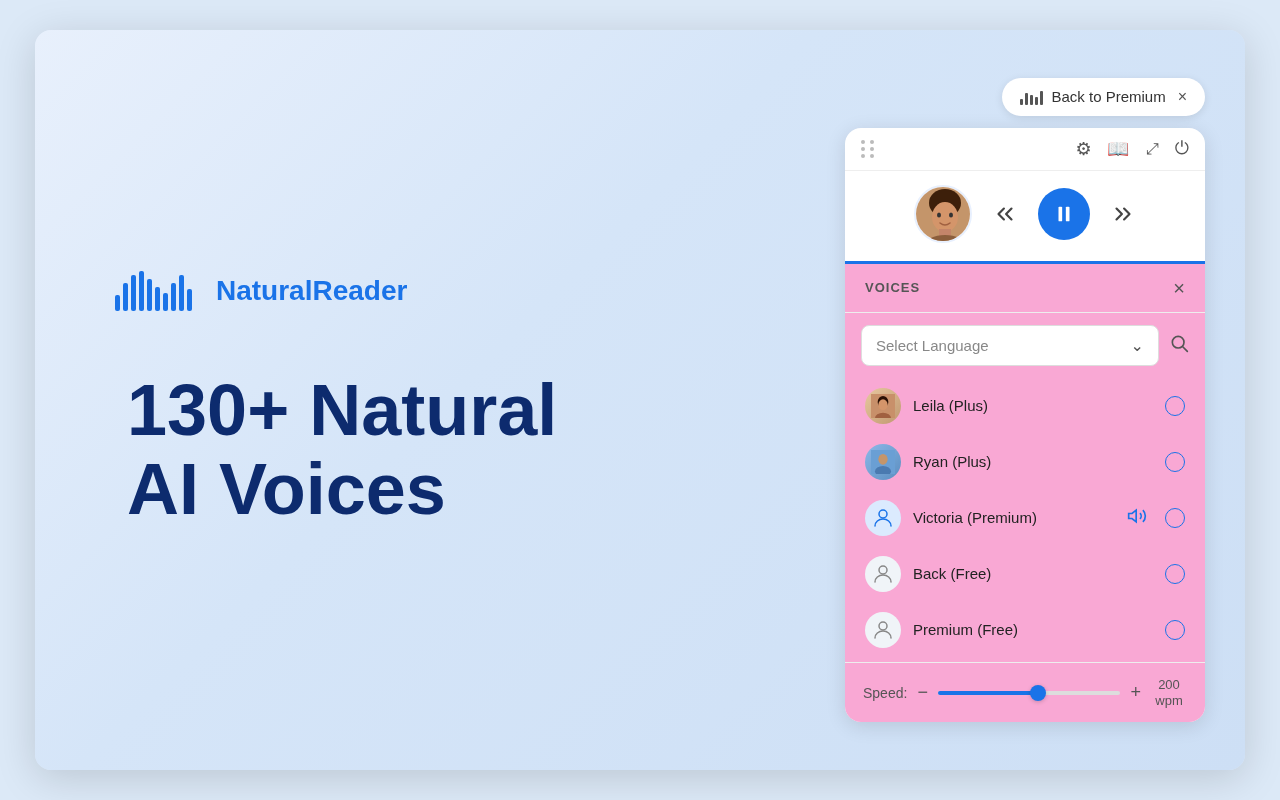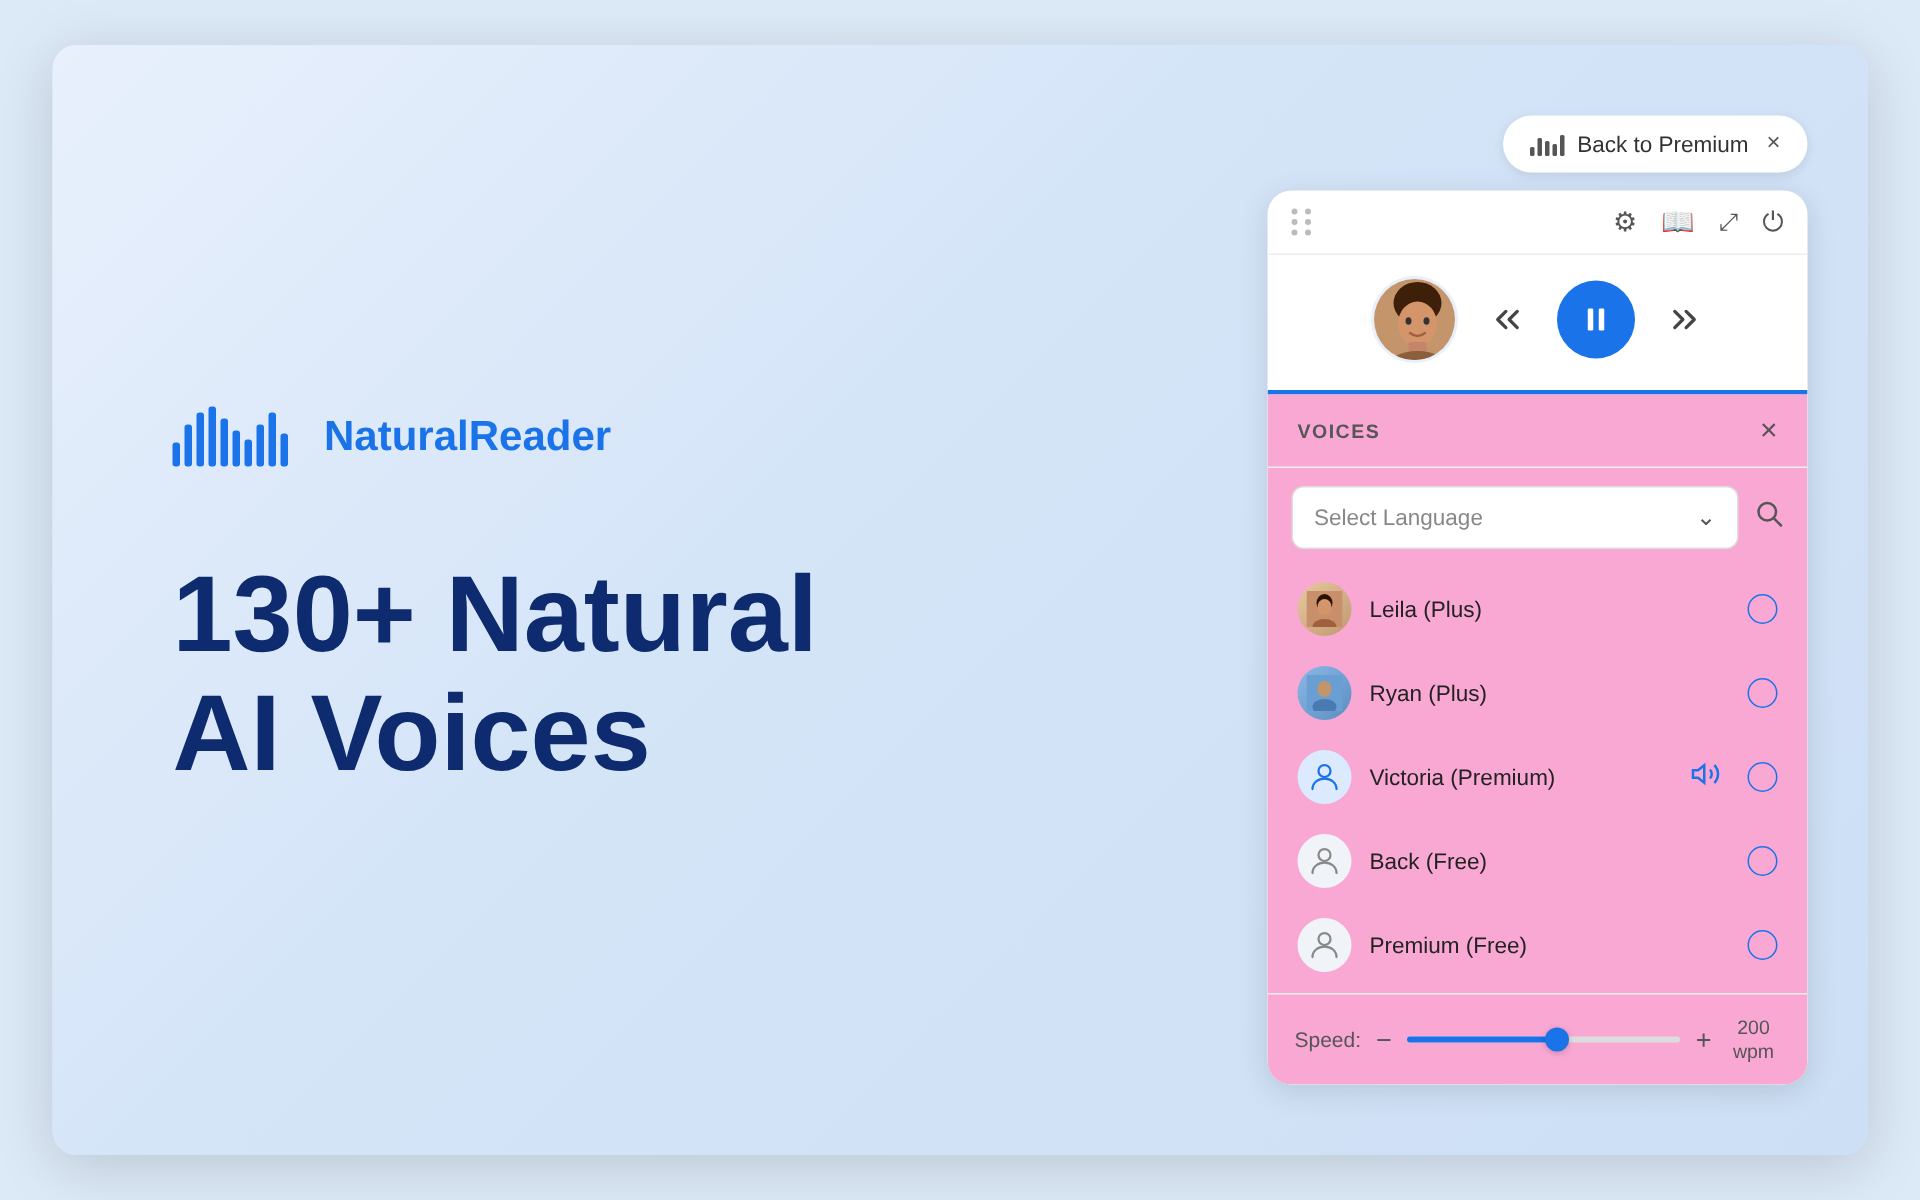--- a/index.html
+++ b/index.html
@@ -60,20 +60,21 @@
       font-size: 28px;
       font-weight: 600;
       color: #1a73e8;
     }
 
     .hero-title {
       font-size: 72px;
       font-weight: 800;
       color: #0d2b6e;
       line-height: 1.1;
+      margin-left: 12px;
     }
 
     
     .right-panel {
       width: 380px;
       margin-right: 40px;
       position: relative;
       display: flex;
       flex-direction: column;
       align-items: flex-end;

